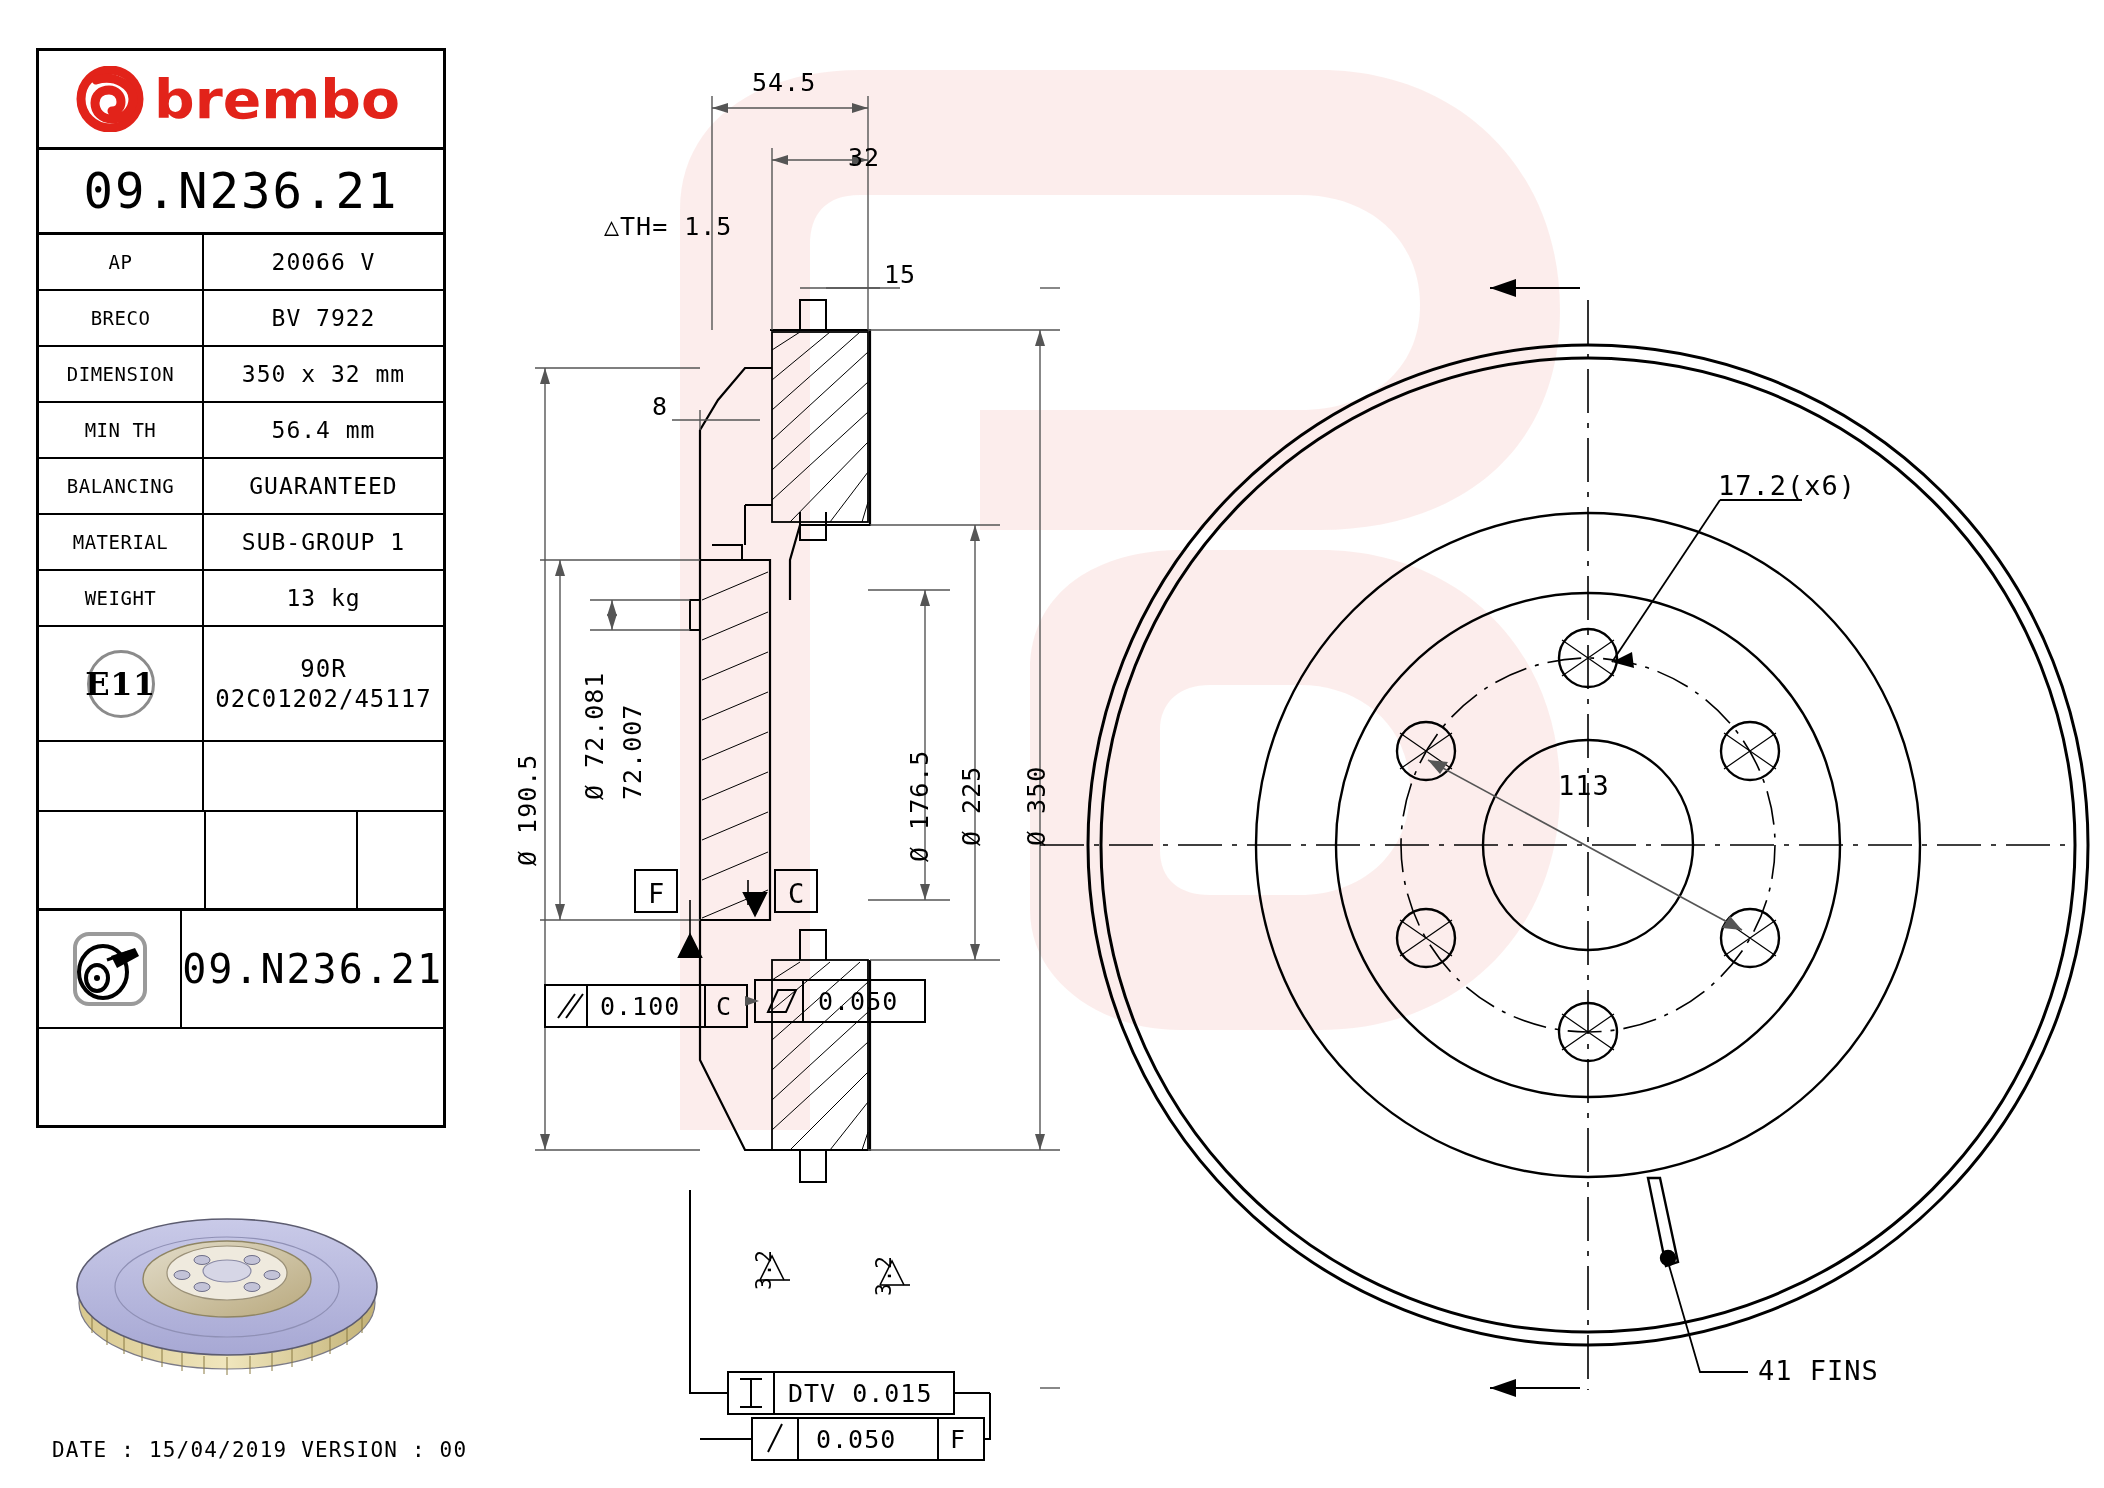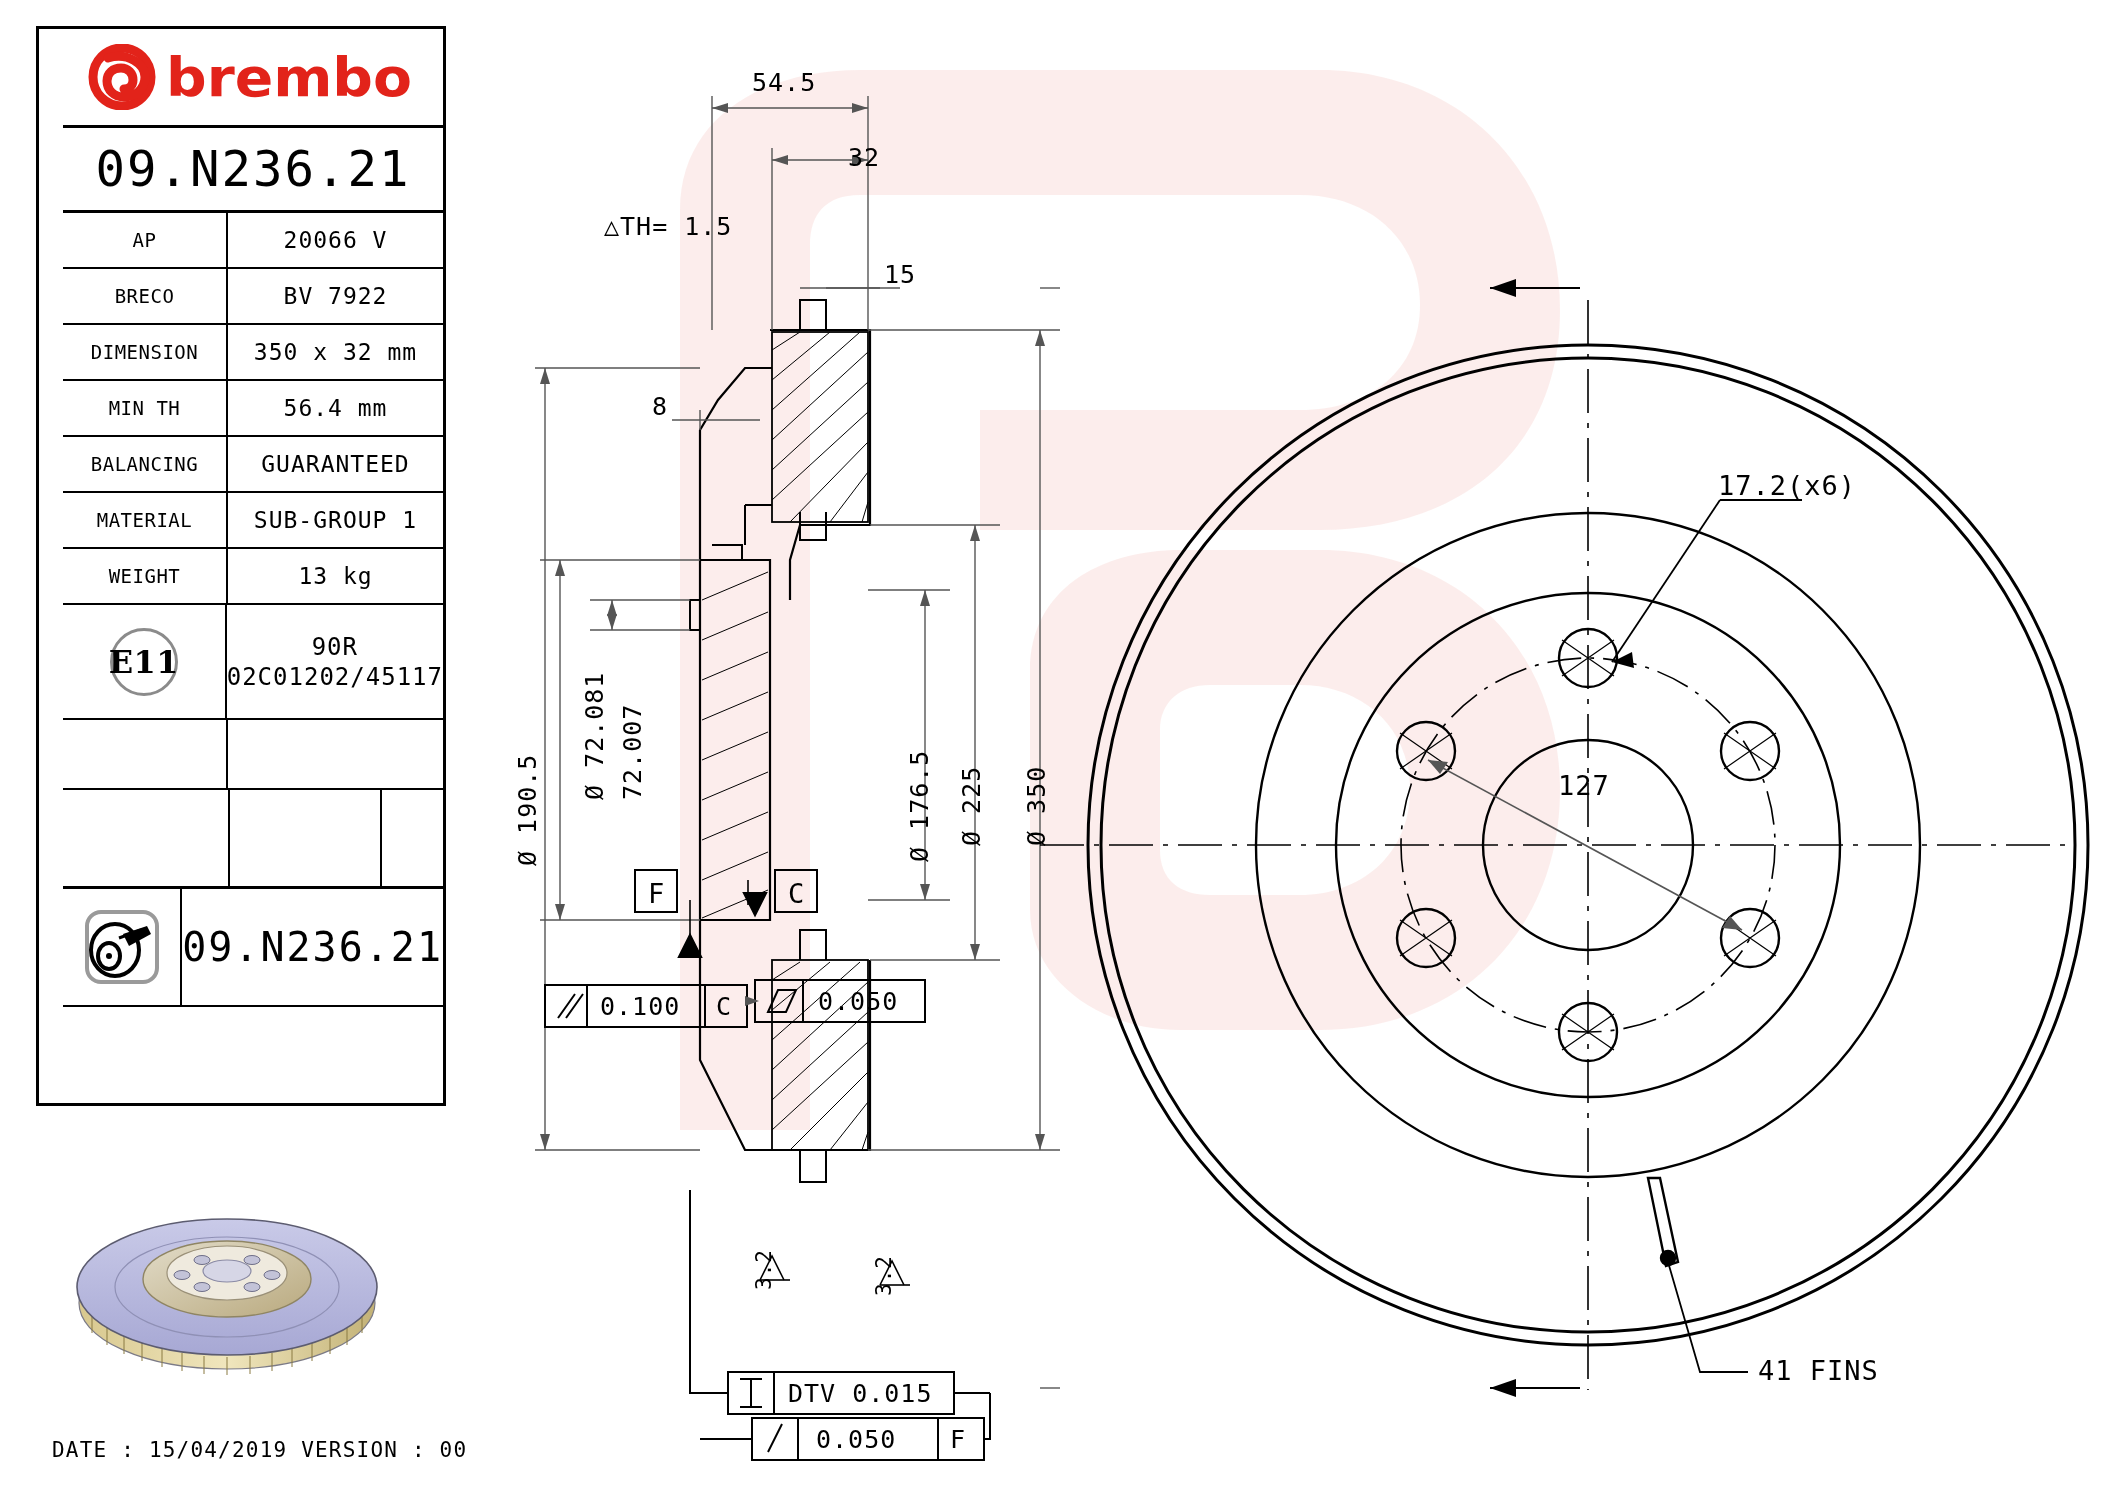--- a/index.html
+++ b/index.html
@@ -6,22 +6,22 @@
   body{width:2104px;height:1488px;position:relative;overflow:hidden;
        font-family:"DejaVu Sans Mono","Liberation Mono",monospace;color:#000;}
 
   #sheet{position:absolute;left:0;top:0;width:2104px;height:1488px;background:#fff;}
 
   
   .watermark{position:absolute;left:560px;top:30px;width:1120px;height:1180px;
              opacity:.12;pointer-events:none;}
 
   
-  .tbl{position:absolute;left:36px;top:26px;width:410px;border:3px solid #000;
-       box-sizing:border-box;background:#fff;padding-left:24px;}
+  .tbl{position:absolute;left:36px;top:48px;width:410px;border:3px solid #000;
+       box-sizing:border-box;background:#fff;}
   .trow{display:flex;border-bottom:2px solid #000;box-sizing:border-box;}
   .trow:last-child{border-bottom:none;}
   .tc-l{width:165px;border-right:2px solid #000;box-sizing:border-box;
         display:flex;align-items:center;justify-content:center;
         font-size:19px;letter-spacing:.5px;}
   .tc-r{flex:1;display:flex;align-items:center;justify-content:center;
         font-size:23px;letter-spacing:1px;}
 
   .logo-row{height:96px;display:flex;align-items:center;justify-content:center;
             border-bottom:3px solid #000;}
@@ -460,16 +460,16 @@
   <div class="dt" style="left:600px;top:992px;">0.100</div>
   <div class="dt" style="left:716px;top:992px;">C</div>
 
   <div class="dt" style="left:818px;top:987px;">0.050</div>
 
   <div class="dt" style="left:788px;top:1379px;">DTV 0.015</div>
   <div class="dt" style="left:816px;top:1425px;">0.050</div>
   <div class="dt" style="left:950px;top:1425px;">F</div>
 
   <div class="dt" style="left:1718px;top:470px;font-size:27px;">17.2(x6)</div>
-  <div class="dt" style="left:1558px;top:770px;font-size:27px;">127</div>
+  <div class="dt" style="left:1558px;top:770px;font-size:27px;">113</div>
   <div class="dt" style="left:1758px;top:1355px;font-size:27px;">41 FINS</div>
 
 </div>
 
 </body></html>

